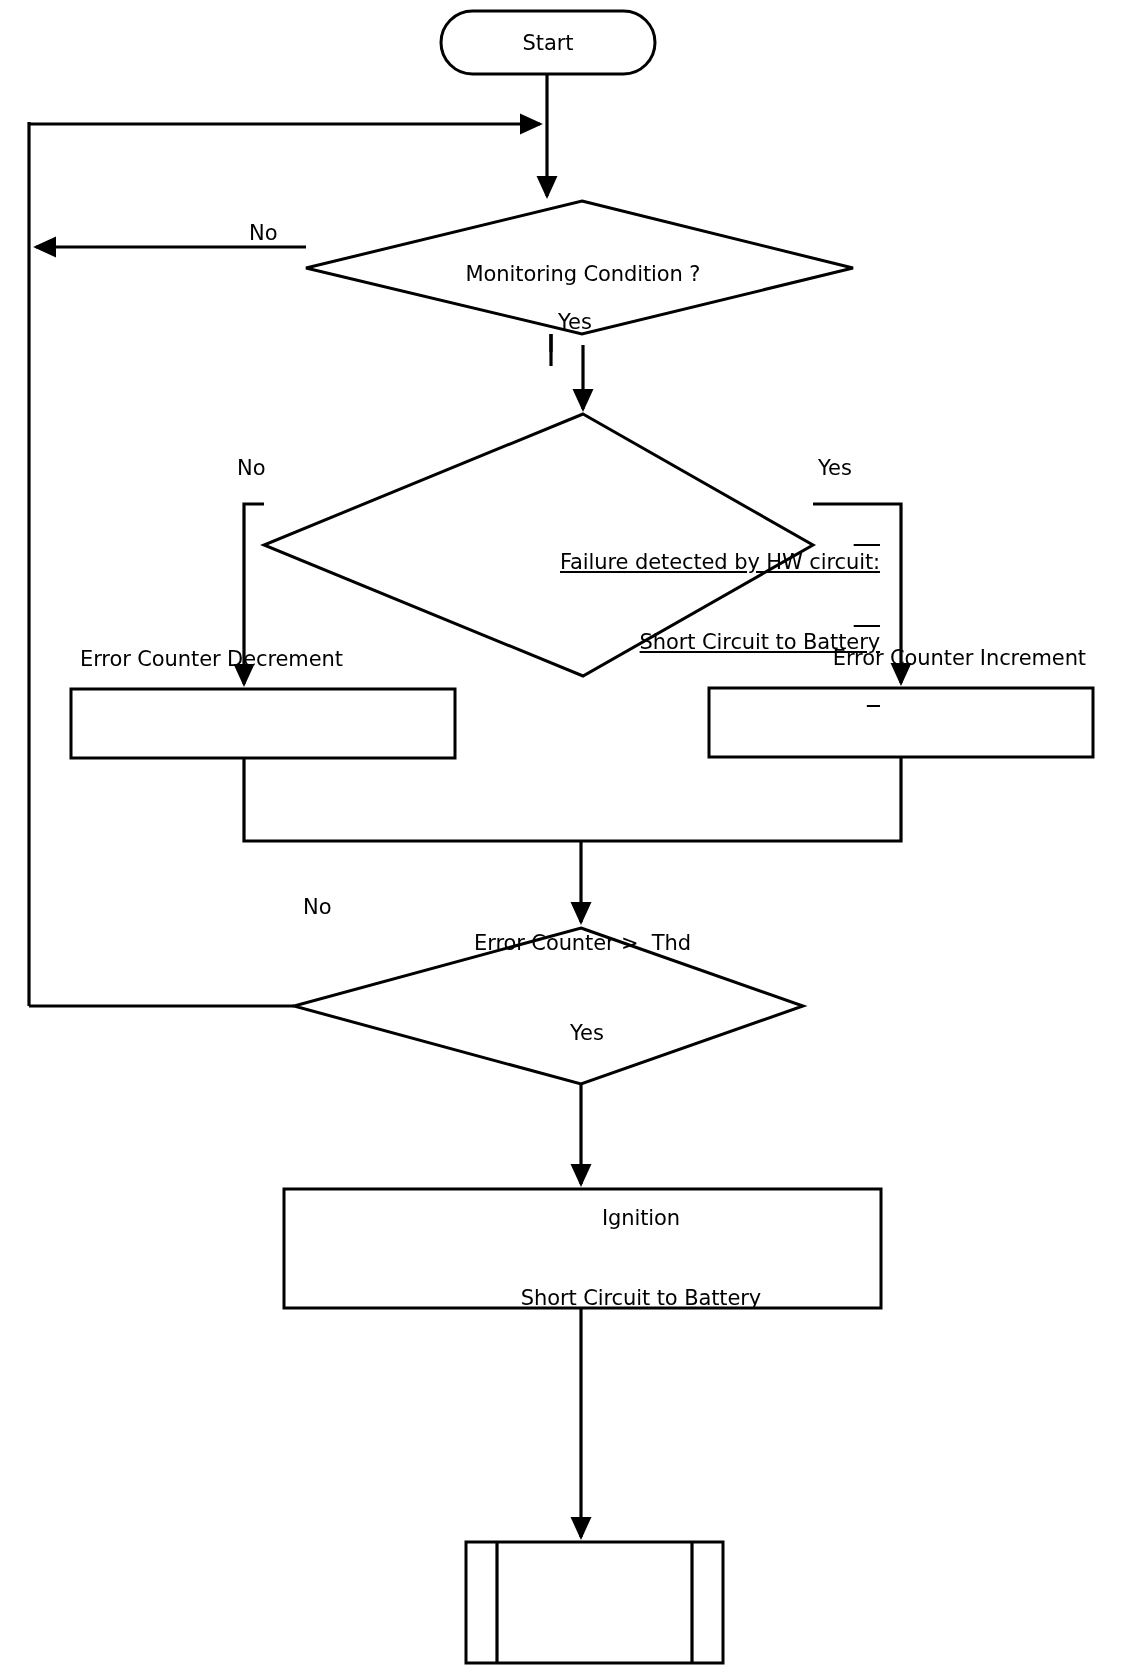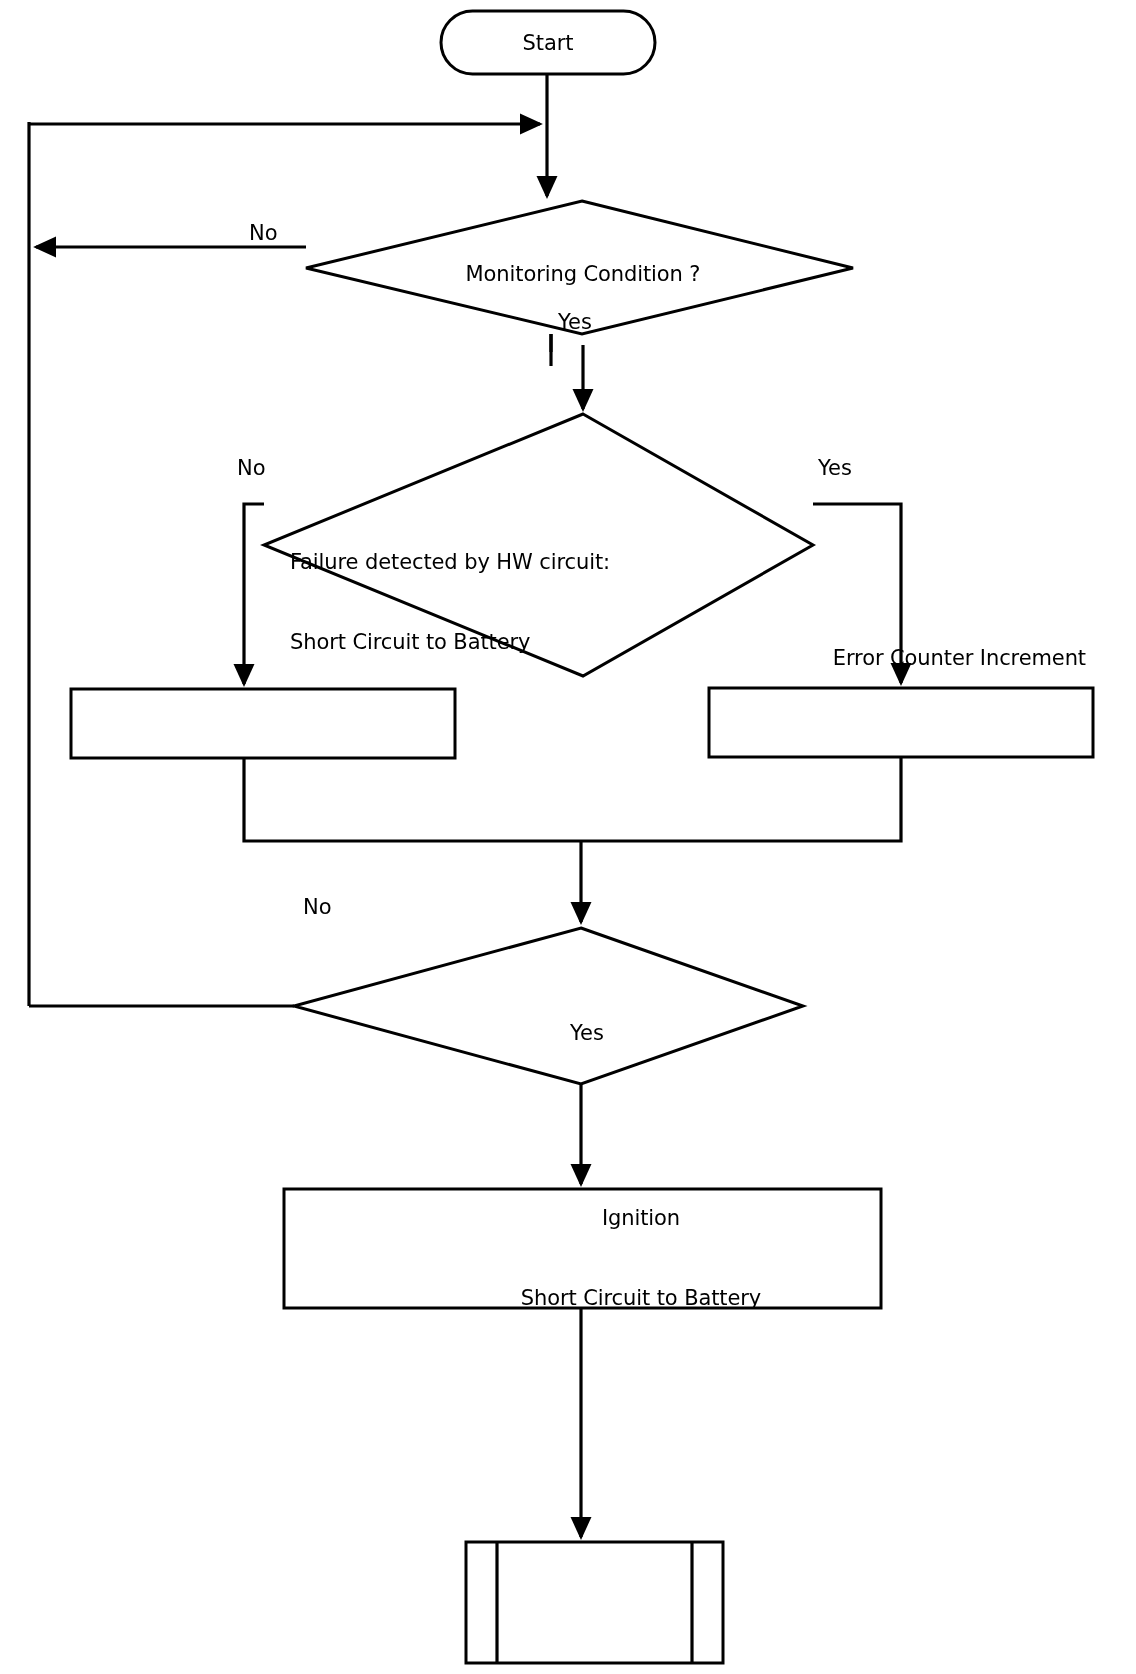--- a/index.html
+++ b/index.html
@@ -49,21 +49,21 @@
     position: absolute;
     color: #000000;
     font-family: "DejaVu Sans", "Liberation Sans", sans-serif;
     font-size: 21px;
     line-height: 1.2;
     white-space: nowrap;
     text-align: center;
   }
   .lbl-start        { left: 440px; top: 30px;   width: 216px; text-align: center; }
   .lbl-dec-monitor  { left: 333px; top: 236px;  width: 500px; text-align: center; margin-top: 25px; }
-  .lbl-dec-failure  { left: 290px; top: 495px;  width: 590px; text-align: left; }
+  .lbl-dec-failure  { left: 290px; top: 495px;  width: 590px; text-align: right; text-decoration: underline; }
   .lbl-box-dec      { left: 80px;  top: 646px;  width: 370px; text-align: left; }
   .lbl-box-inc      { left: 718px; top: 645px;  width: 368px; text-align: right; }
   .lbl-dec-thd      { left: 335px; top: 930px;  width: 495px; text-align: center; }
   .lbl-ignition     { left: 285px; top: 1151px; width: 712px; text-align: center; }
   .lbl-fault        { left: 500px; top: 1428px; width: 188px; text-align: center; }
 
   .el-no-1   { left: 249px; top: 221px; }
   .el-yes-1  { left: 558px; top: 310px; }
   .el-no-2   { left: 237px; top: 456px; }
   .el-yes-2  { left: 818px; top: 456px; }
@@ -128,23 +128,25 @@
 
   <div class="node-label lbl-start">Start</div>
 
   <div class="node-label lbl-dec-monitor">Monitoring Condition ?</div>
 
   <div class="node-label lbl-dec-failure">
     <div>Failure detected by HW circuit:</div>
     <div>Short Circuit to Battery</div>
   </div>
 
+  <div class="node-label lbl-box-dec">Error Counter Decrement</div>
 
   <div class="node-label lbl-box-inc">Error Counter Increment</div>
 
+  <div class="node-label lbl-dec-thd">Error Counter &gt;  Thd</div>
 
   <div class="node-label lbl-ignition">
     <div>Ignition</div>
     <div>Short Circuit to Battery</div>
   </div>
 
 
   <div class="edge-label el-no-1">No</div>
   <div class="edge-label el-yes-1">Yes</div>
   <div class="edge-label el-no-2">No</div>

